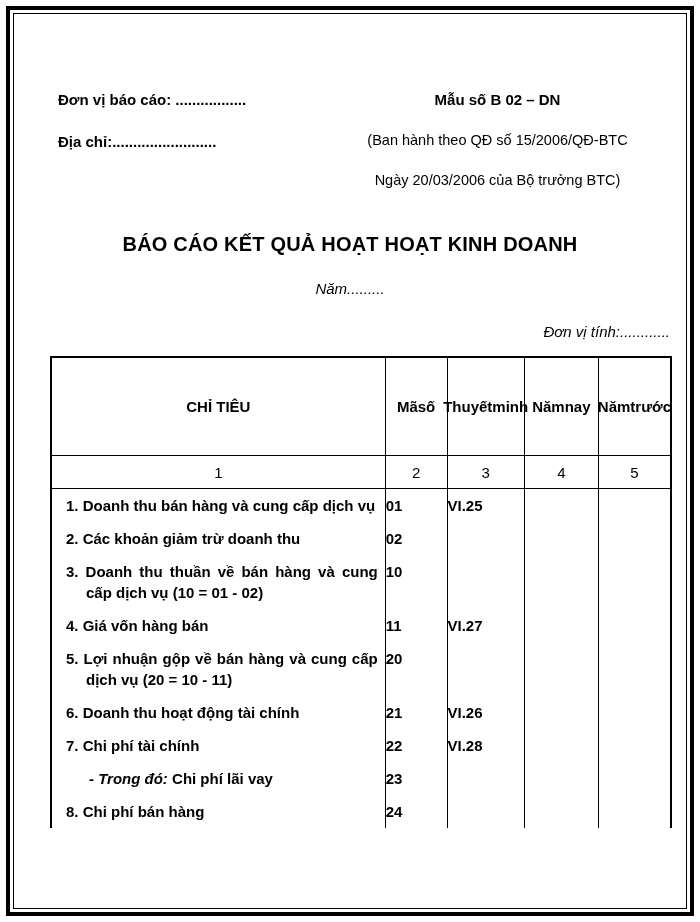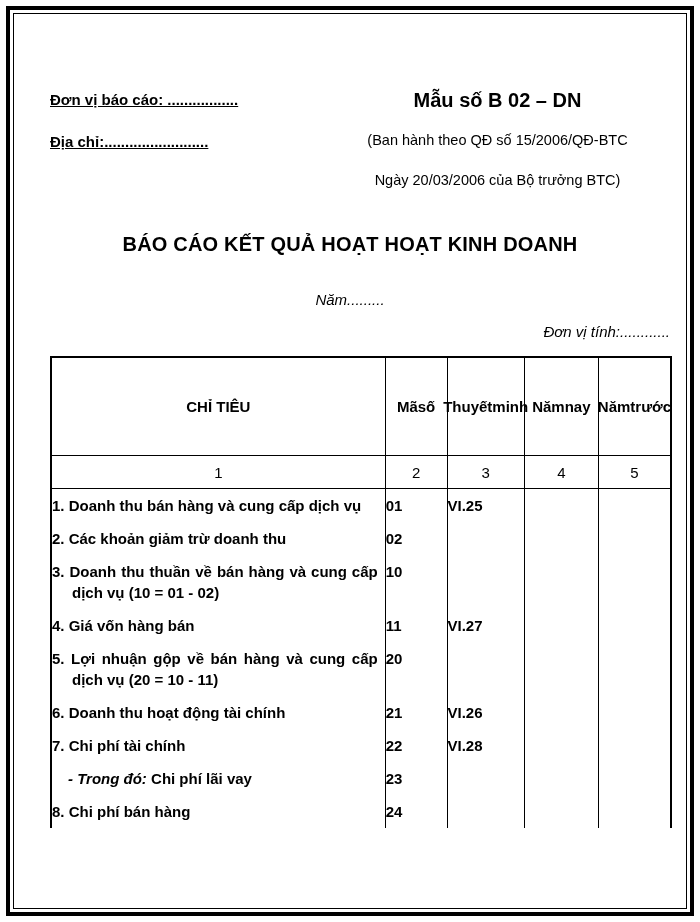--- a/index.html
+++ b/index.html
@@ -5,51 +5,51 @@
   html,body{margin:0;padding:0;background:#e8e8e8;}
   .page{
     position:relative;width:700px;height:922px;background:#ffffff;
     font-family:"Liberation Sans","DejaVu Sans",sans-serif;color:#000;
     margin:0 auto;overflow:hidden;
   }
   .border-outer{position:absolute;top:6px;left:6px;right:6px;bottom:6px;border:4px solid #000;pointer-events:none;}
   .border-inner{position:absolute;top:13px;left:13px;right:13px;bottom:13px;border:1px solid #000;pointer-events:none;}
 
   
-  .hdr-left{position:absolute;left:50px;top:86px;font-weight:bold;font-size:15px;text-decoration:underline;}
+  .hdr-left{position:absolute;left:58px;top:86px;font-weight:bold;font-size:15px;}
   .hdr-left div{height:42px;line-height:28px;}
   .hdr-right{position:absolute;left:325px;width:345px;top:86px;text-align:center;font-size:14.5px;}
   .hdr-right div{height:40px;line-height:28px;}
-  .hdr-right .form-no{font-weight:bold;font-size:20px;}
+  .hdr-right .form-no{font-weight:bold;font-size:15px;}
 
   .title{position:absolute;left:0;right:0;top:233px;text-align:center;font-weight:bold;font-size:20px;letter-spacing:.2px;}
-  .year-line{position:absolute;left:0;right:0;top:291px;text-align:center;font-style:italic;font-size:15px;}
+  .year-line{position:absolute;left:0;right:0;top:280px;text-align:center;font-style:italic;font-size:15px;}
   .unit-line{position:absolute;right:30px;top:323px;text-align:right;font-style:italic;font-size:15px;}
 
   
   .rtable{position:absolute;left:50px;top:356px;width:622px;border:2px solid #000;border-bottom:none;box-sizing:border-box;font-size:15px;}
   .grid{display:grid;grid-template-columns:54% 10% 12.5% 12% 11.5%;}
   .cell{border-right:1px solid #000;box-sizing:border-box;}
   .cell:last-child{border-right:none;}
 
   .thead{height:97px;border-bottom:1px solid #000;}
   .thead .cell{display:flex;flex-direction:row;justify-content:center;align-items:center;font-weight:bold;text-align:center;}
   .thead .loose span{display:block;line-height:31px;}
   .thead .tight span{display:block;line-height:20px;}
 
   .tnums{height:32px;border-bottom:1px solid #000;}
   .tnums .cell{display:flex;align-items:center;justify-content:center;font-size:15px;}
 
   .trow{min-height:33px;}
   .trow .cell{padding-top:6px;padding-bottom:6px;line-height:21px;font-weight:bold;}
-  .trow .c-label{text-align:justify;padding-left:0;padding-right:7px;}
+  .trow .c-label{text-align:justify;padding-left:14px;padding-right:7px;}
   .trow .c-label .hang{display:block;padding-left:20px;text-indent:-20px;}
   .trow .c-code,.trow .c-note{text-align:left;}
   .trow.b .c-label,.trow.b .c-code{font-weight:bold;}
-  .trow.sub .c-label{padding-left:16px;}
+  .trow.sub .c-label{padding-left:16px;margin-left:21px;}
   .ital{font-style:italic;}
 </style>
 </head>
 <body>
 
 <div class="page">
   <div class="border-outer"></div>
   <div class="border-inner"></div>
 
   <div class="hdr-left">

